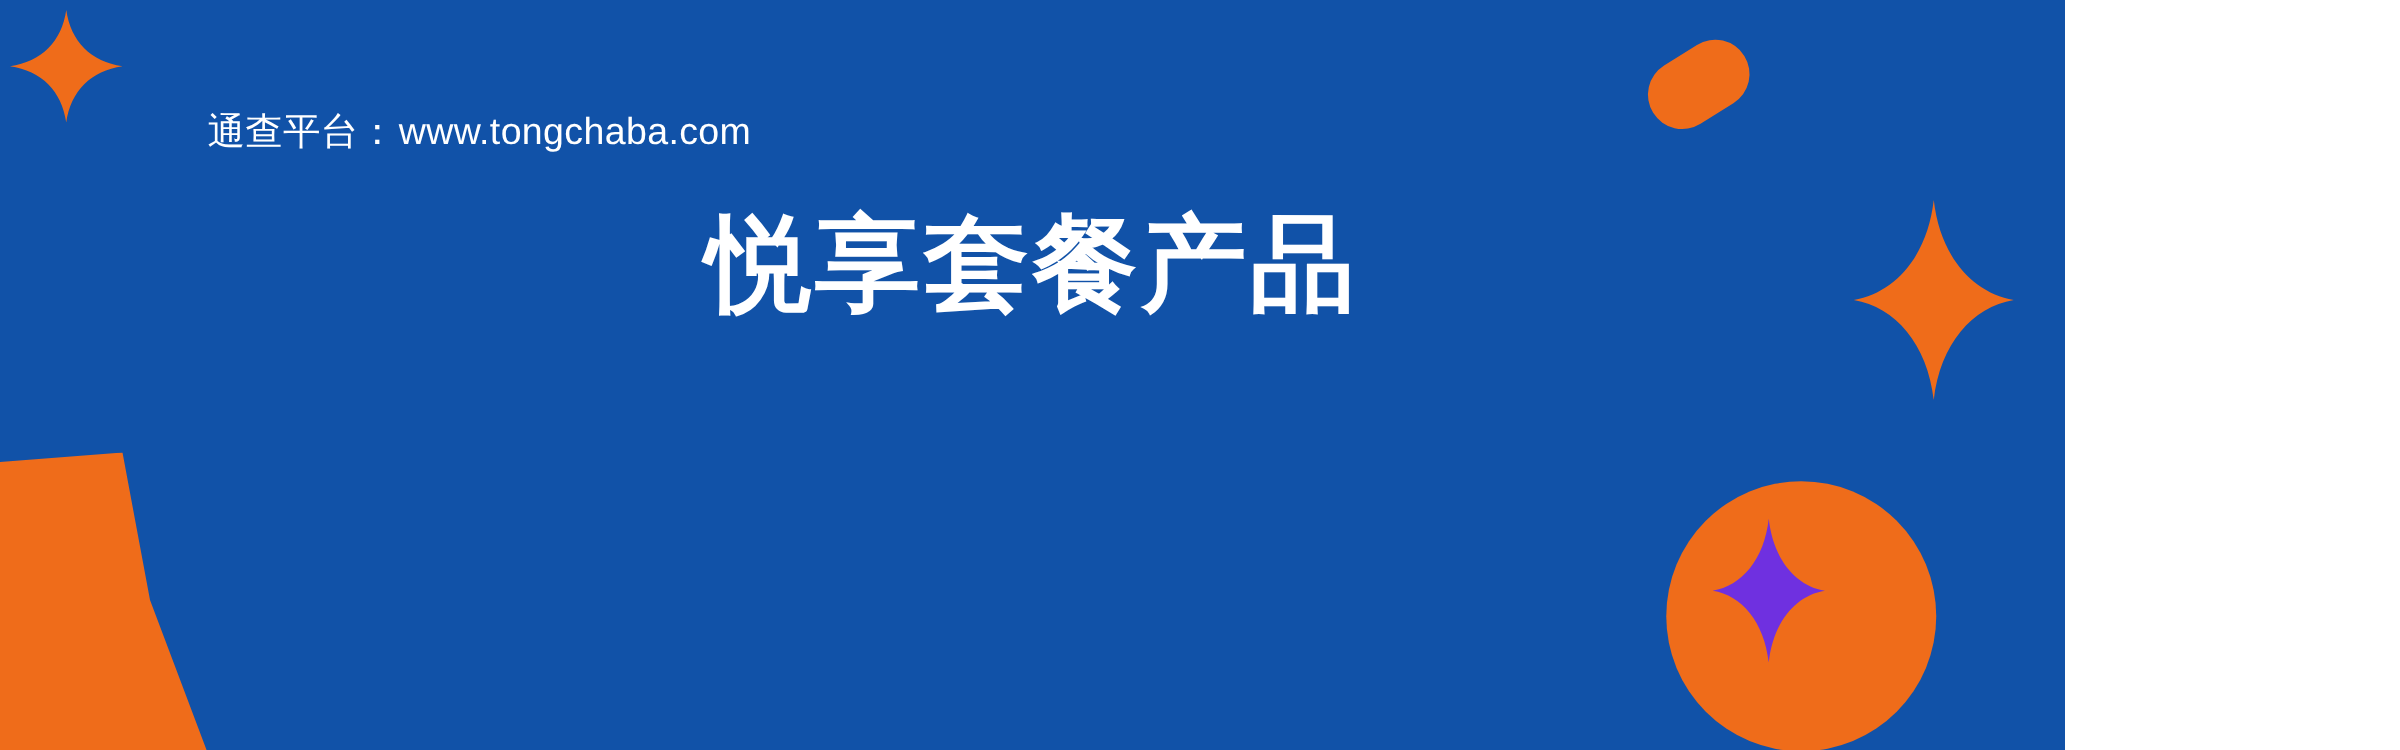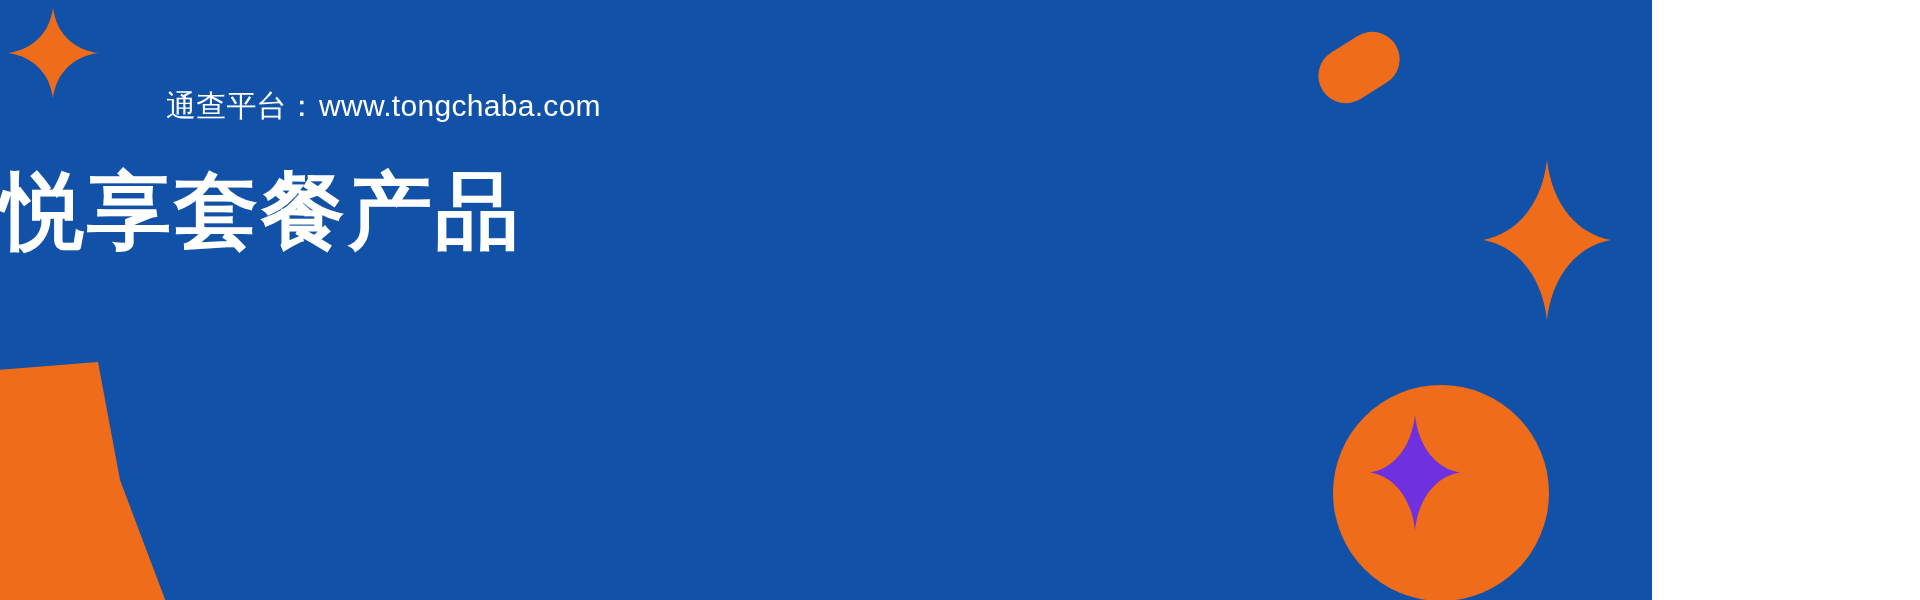--- a/index.html
+++ b/index.html
@@ -86,20 +86,21 @@
     font-weight: 400;
   }
   #platform-line .label { margin-right: 2px; }
   #platform-line .url { letter-spacing: 0.3px; }
 
   #main-title {
     position: absolute;
     left: 0;
     right: 0;
     top: 163px;
+    text-align: center;
     color: #ffffff;
     font-size: 84px;
     line-height: 96px;
     font-weight: 700;
     letter-spacing: 3px;
     white-space: nowrap;
   }
 
   #subtitle-row {
     position: absolute;

